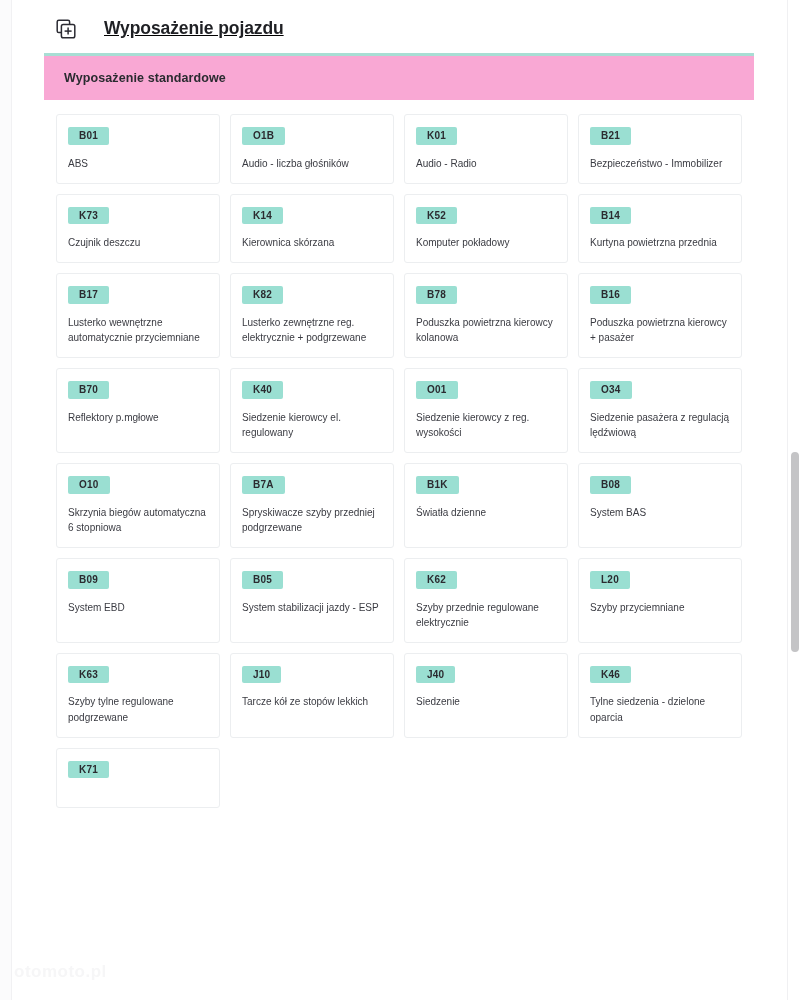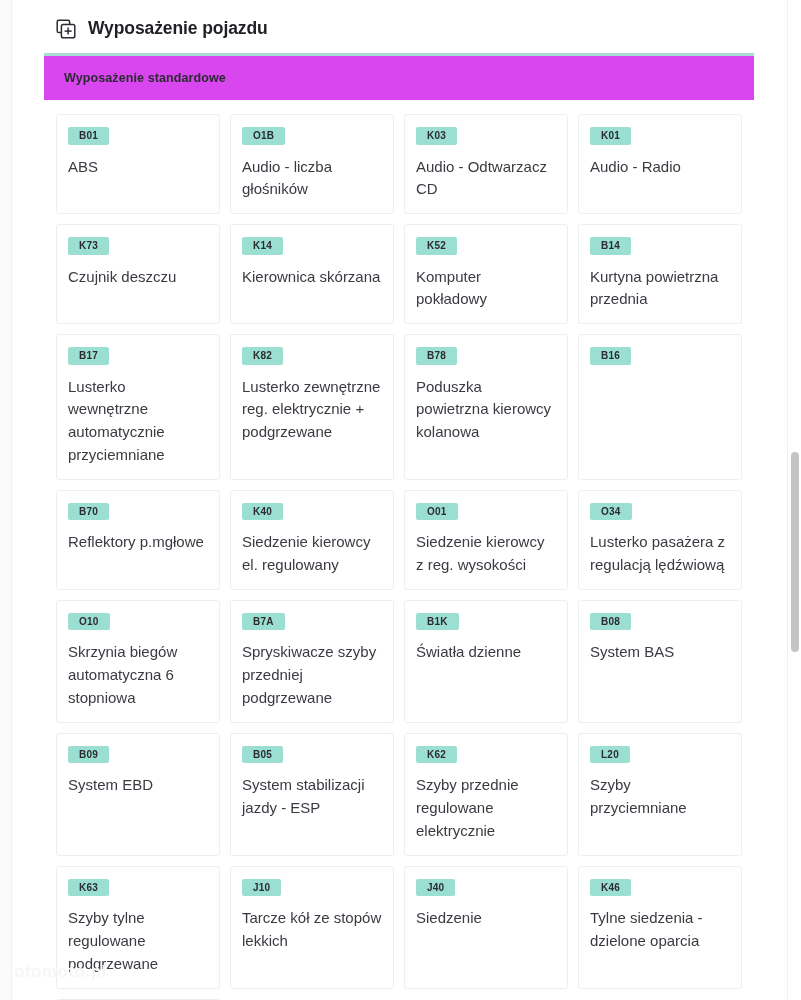--- a/index.html
+++ b/index.html
@@ -55,22 +55,23 @@
     left: 12px; top: 0;
     width: 775px;
     height: 1000px;
     padding: 0;
   }
 
   
   .page-header {
     display: flex;
     align-items: center;
-    gap: 12px;
+    gap: 28px;
     padding: 18px 0 14px 44px;
+    text-decoration: underline;
   }
   .header-icon {
     width: 20px; height: 20px;
     flex: 0 0 20px;
     position: relative;
     color: #2b2b33;
   }
   .header-icon svg { display: block; width: 20px; height: 20px; }
   .page-title {
     font-size: 17.5px;
@@ -81,21 +82,21 @@
 
   
   .panel {
     margin-left: 32px;
     width: 710px;
     background: #ffffff;
   }
 
   
   .section-bar {
-    background: #d946ef;
+    background: #f9a8d4;
     padding: 15px 20px 15px 20px;
     font-size: 12.5px;
     font-weight: 700;
     color: #2a2b30;
     letter-spacing: 0.1px;
   }
   .section-bar.standard { border-top: 3px solid #a8ded4; }
 
   
   .grid {
@@ -125,21 +126,21 @@
     letter-spacing: 0.25px;
     padding: 3px 11px 3px 11px;
     border-radius: 2px;
     color: #2b2b30;
     line-height: 1.15;
   }
   .badge.teal   { background: #9adfd2; }
 
   .eq-label {
     margin-top: 11px;
-    font-size: 15px;
+    font-size: 10px;
     line-height: 1.52;
     color: #3a3b42;
   }
 
   
   .watermark {
     position: absolute;
     left: 14px;
     bottom: 18px;
     font-size: 17px;
@@ -170,34 +171,34 @@
         </svg>
       </span>
       <span class="page-title">Wyposażenie pojazdu</span>
     </div>
 
     <div class="panel">
       <div class="section-bar standard">Wyposażenie standardowe</div>
       <div class="grid" id="grid-standard">
           <div class="eq-card"><span class="badge teal">B01</span><div class="eq-label">ABS</div></div>
           <div class="eq-card"><span class="badge teal">O1B</span><div class="eq-label">Audio - liczba głośników</div></div>
-          <div class="eq-card"><span class="badge teal">K03</span><div class="eq-label">Audio - Odtwarzacz CD</div></div>
           <div class="eq-card"><span class="badge teal">K01</span><div class="eq-label">Audio - Radio</div></div>
+          <div class="eq-card"><span class="badge teal">B21</span><div class="eq-label">Bezpieczeństwo - Immobilizer</div></div>
           <div class="eq-card"><span class="badge teal">K73</span><div class="eq-label">Czujnik deszczu</div></div>
           <div class="eq-card"><span class="badge teal">K14</span><div class="eq-label">Kierownica skórzana</div></div>
           <div class="eq-card"><span class="badge teal">K52</span><div class="eq-label">Komputer pokładowy</div></div>
           <div class="eq-card"><span class="badge teal">B14</span><div class="eq-label">Kurtyna powietrzna przednia</div></div>
           <div class="eq-card"><span class="badge teal">B17</span><div class="eq-label">Lusterko wewnętrzne automatycznie przyciemniane</div></div>
           <div class="eq-card"><span class="badge teal">K82</span><div class="eq-label">Lusterko zewnętrzne reg. elektrycznie + podgrzewane</div></div>
           <div class="eq-card"><span class="badge teal">B78</span><div class="eq-label">Poduszka powietrzna kierowcy kolanowa</div></div>
-          <div class="eq-card"><span class="badge teal">B16</span></div>
+          <div class="eq-card"><span class="badge teal">B16</span><div class="eq-label">Poduszka powietrzna kierowcy + pasażer</div></div>
           <div class="eq-card"><span class="badge teal">B70</span><div class="eq-label">Reflektory p.mgłowe</div></div>
           <div class="eq-card"><span class="badge teal">K40</span><div class="eq-label">Siedzenie kierowcy el. regulowany</div></div>
           <div class="eq-card"><span class="badge teal">O01</span><div class="eq-label">Siedzenie kierowcy z reg. wysokości</div></div>
-          <div class="eq-card"><span class="badge teal">O34</span><div class="eq-label">Lusterko pasażera z regulacją lędźwiową</div></div>
+          <div class="eq-card"><span class="badge teal">O34</span><div class="eq-label">Siedzenie pasażera z regulacją lędźwiową</div></div>
           <div class="eq-card"><span class="badge teal">O10</span><div class="eq-label">Skrzynia biegów automatyczna 6 stopniowa</div></div>
           <div class="eq-card"><span class="badge teal">B7A</span><div class="eq-label">Spryskiwacze szyby przedniej podgrzewane</div></div>
           <div class="eq-card"><span class="badge teal">B1K</span><div class="eq-label">Światła dzienne</div></div>
           <div class="eq-card"><span class="badge teal">B08</span><div class="eq-label">System BAS</div></div>
           <div class="eq-card"><span class="badge teal">B09</span><div class="eq-label">System EBD</div></div>
           <div class="eq-card"><span class="badge teal">B05</span><div class="eq-label">System stabilizacji jazdy - ESP</div></div>
           <div class="eq-card"><span class="badge teal">K62</span><div class="eq-label">Szyby przednie regulowane elektrycznie</div></div>
           <div class="eq-card"><span class="badge teal">L20</span><div class="eq-label">Szyby przyciemniane</div></div>
           <div class="eq-card"><span class="badge teal">K63</span><div class="eq-label">Szyby tylne regulowane podgrzewane</div></div>
           <div class="eq-card"><span class="badge teal">J10</span><div class="eq-label">Tarcze kół ze stopów lekkich</div></div>

